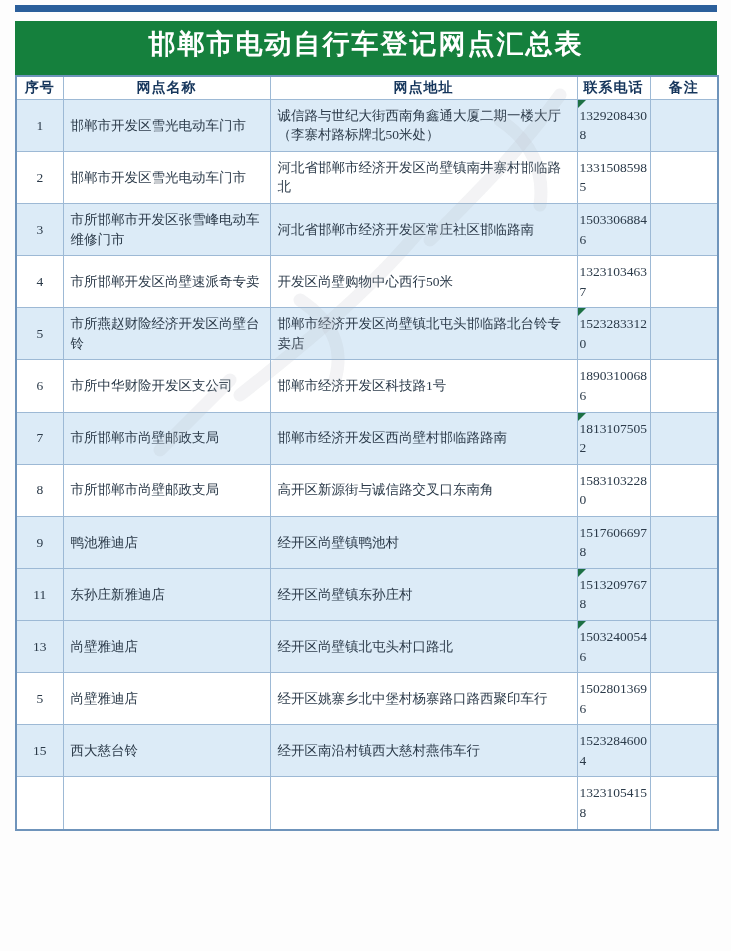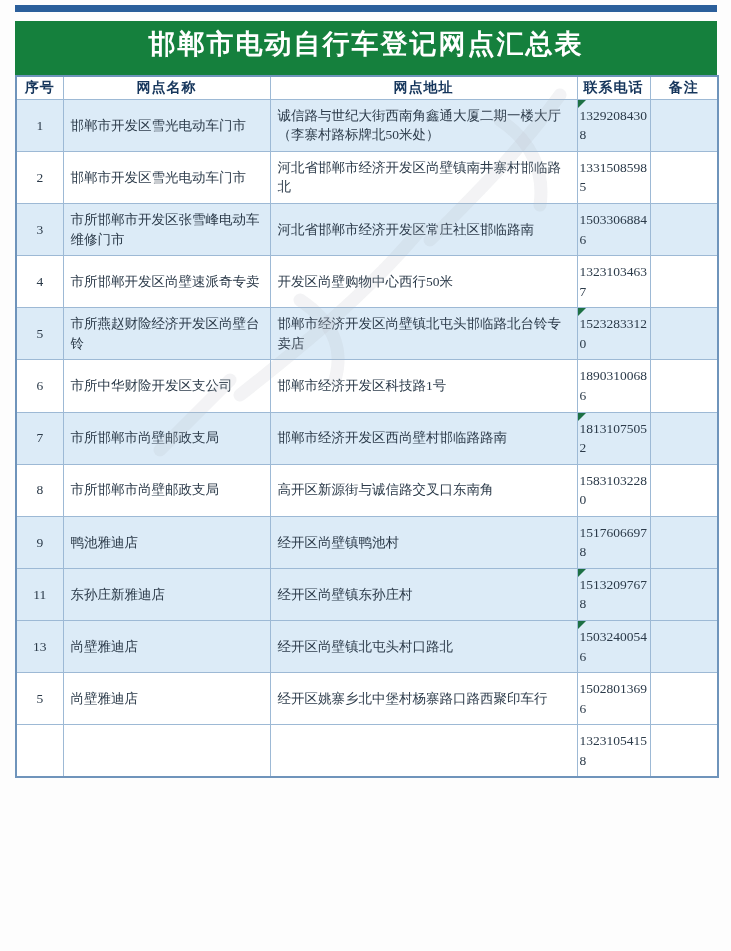--- a/index.html
+++ b/index.html
@@ -149,20 +149,27 @@
           <td class="c-phone"><span class="flag"></span><span>15032400546</span></td>
           <td class="c-note"><span></span></td>
         </tr>
         <tr>
           <td class="c-no"><span>5</span></td>
           <td class="c-name"><span>尚壁雅迪店</span></td>
           <td class="c-address"><span>经开区姚寨乡北中堡村杨寨路口路西聚印车行</span></td>
           <td class="c-phone"><span>15028013696</span></td>
           <td class="c-note"><span></span></td>
         </tr>
+        <tr class="alt">
+          <td class="c-no"><span>15</span></td>
+          <td class="c-name"><span>西大慈台铃</span></td>
+          <td class="c-address"><span>经开区南沿村镇西大慈村燕伟车行</span></td>
+          <td class="c-phone"><span>15232846004</span></td>
+          <td class="c-note"><span></span></td>
+        </tr>
         <tr>
           <td class="c-no"></td>
           <td class="c-name"></td>
           <td class="c-address"></td>
           <td class="c-phone"><span>13231054158</span></td>
           <td class="c-note"><span></span></td>
         </tr>
       </tbody>
   </table>
 

